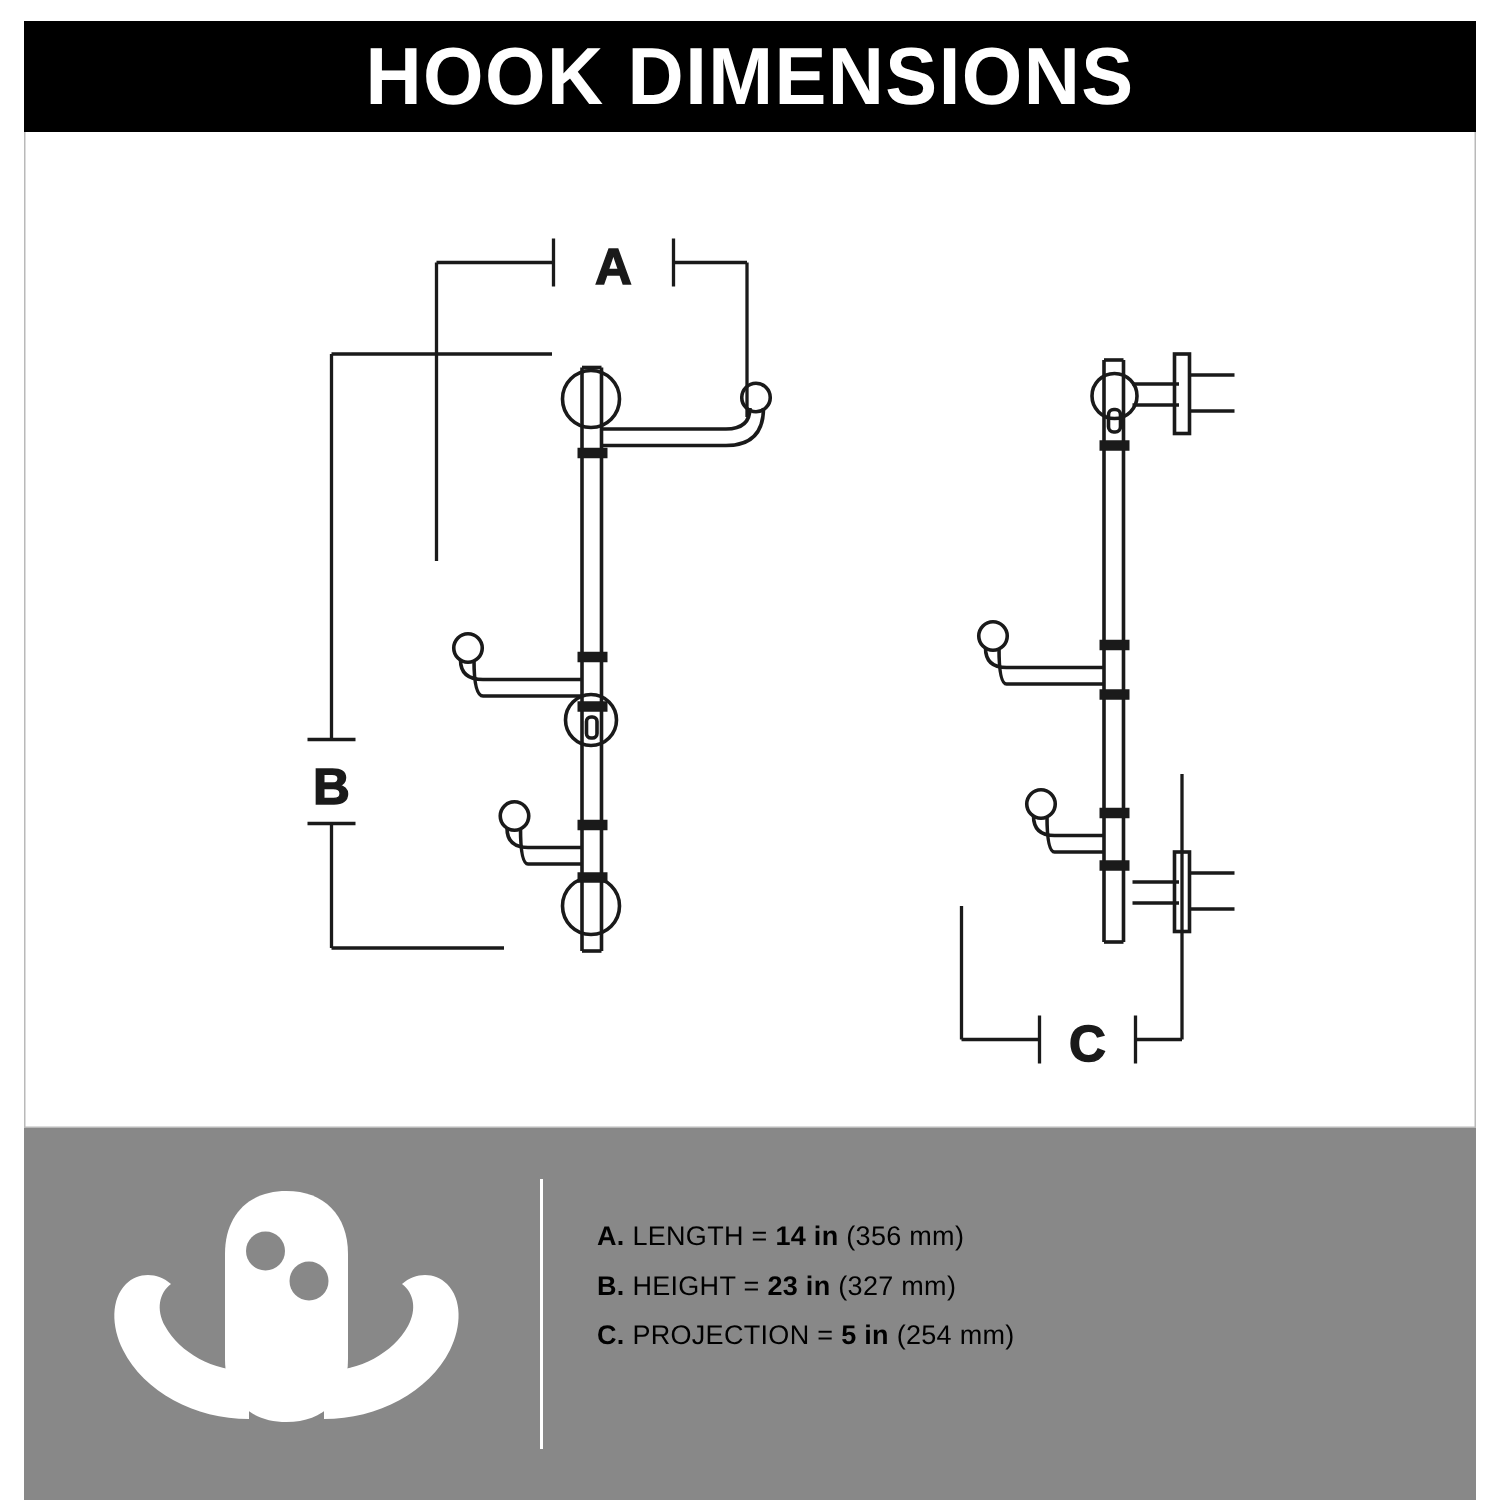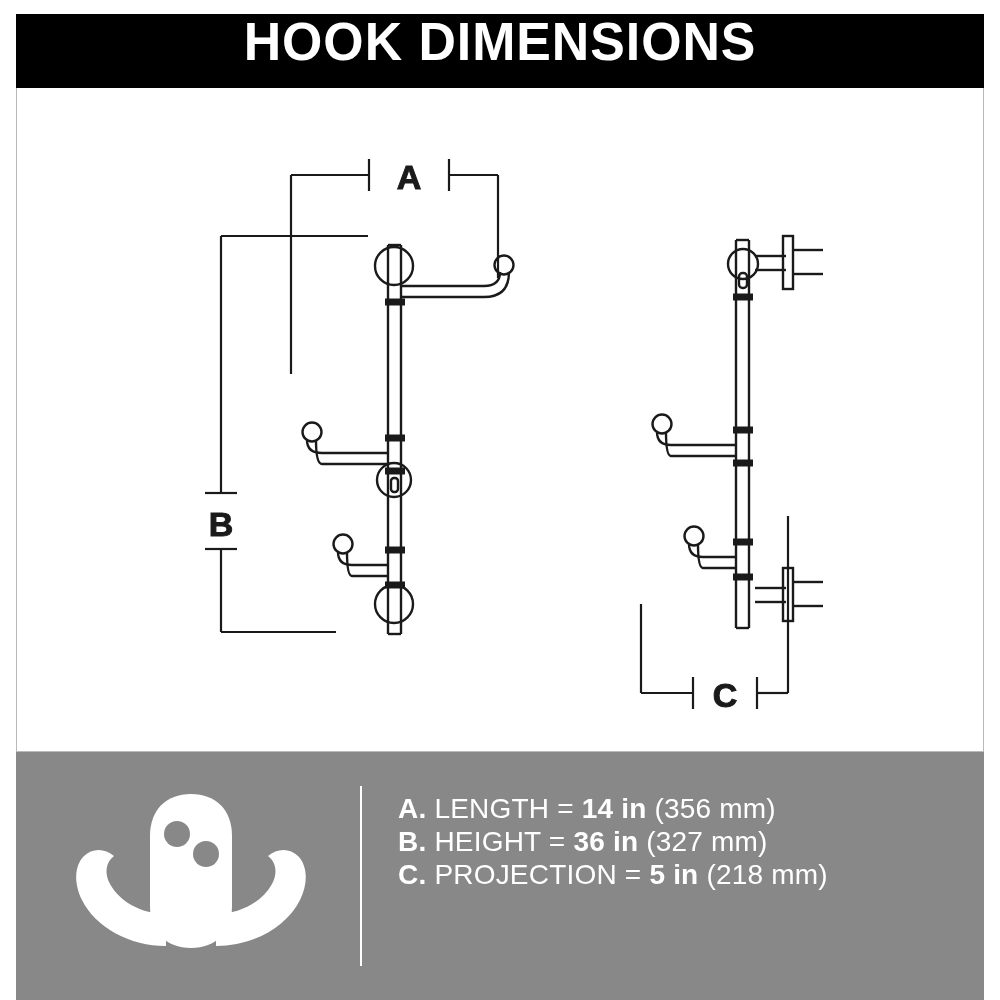--- a/index.html
+++ b/index.html
@@ -2,21 +2,21 @@
 <html><head>
 <meta charset="utf-8">
 <style>
   html,body{margin:0;padding:0;background:#ffffff;}
   body{width:1000px;height:1000px;font-family:"Liberation Sans",sans-serif;-webkit-font-smoothing:antialiased;}
   #page{position:relative;width:1000px;height:1000px;overflow:hidden;background:#ffffff;}
 
   
   #banner{
     position:absolute;left:16px;top:14px;width:968px;height:74px;
-    background:#000000;display:flex;align-items:flex-start;justify-content:center;
+    background:#000000;display:flex;align-items:center;justify-content:center;
   }
   #banner-title{
     color:#ffffff;font-family:"Liberation Sans",sans-serif;
     font-weight:bold;font-size:54px;letter-spacing:1px;line-height:1;
     white-space:nowrap;transform:scaleX(0.96);
   }
 
   
   #drawing-panel{
     position:absolute;left:16px;top:88px;width:968px;height:664px;
@@ -29,22 +29,22 @@
     position:absolute;left:16px;top:752px;width:968px;height:248px;
     background:#888888;
   }
   #hook-icon-wrap{
     position:absolute;left:40px;top:28px;width:270px;height:190px;
   }
   #divider{
     position:absolute;left:344px;top:34px;width:2px;height:180px;background:#ffffff;
   }
   #legend{
-    position:absolute;left:382px;top:40px;width:560px;
-    color:#ffffff;font-family:"Liberation Sans",sans-serif;font-size:28px;
+    position:absolute;left:382px;top:56px;width:560px;
+    color:#000000;font-family:"Liberation Sans",sans-serif;font-size:18px;
     line-height:33px;letter-spacing:0.2px;white-space:nowrap;
   }
   .legend-row{display:block;}
   .lg-key{font-weight:bold;}
   .lg-mid{font-weight:normal;}
   .lg-val{font-weight:bold;}
   .lg-mm{font-weight:normal;}
 
   svg text{font-family:"Liberation Sans",sans-serif;font-weight:bold;}
 </style>
@@ -225,27 +225,27 @@
         <span class="lg-key">A.</span>
         <span class="lg-mid">LENGTH</span>
         <span class="lg-mid">=</span>
         <span class="lg-val">14 in</span>
         <span class="lg-mm">(356 mm)</span>
       </span>
       <span class="legend-row">
         <span class="lg-key">B.</span>
         <span class="lg-mid">HEIGHT</span>
         <span class="lg-mid">=</span>
-        <span class="lg-val">36 in</span>
+        <span class="lg-val">23 in</span>
         <span class="lg-mm">(327 mm)</span>
       </span>
       <span class="legend-row">
         <span class="lg-key">C.</span>
         <span class="lg-mid">PROJECTION</span>
         <span class="lg-mid">=</span>
         <span class="lg-val">5 in</span>
-        <span class="lg-mm">(218 mm)</span>
+        <span class="lg-mm">(254 mm)</span>
       </span>
     </div>
 
   </div>
 
 </div>
 
 </body></html>

